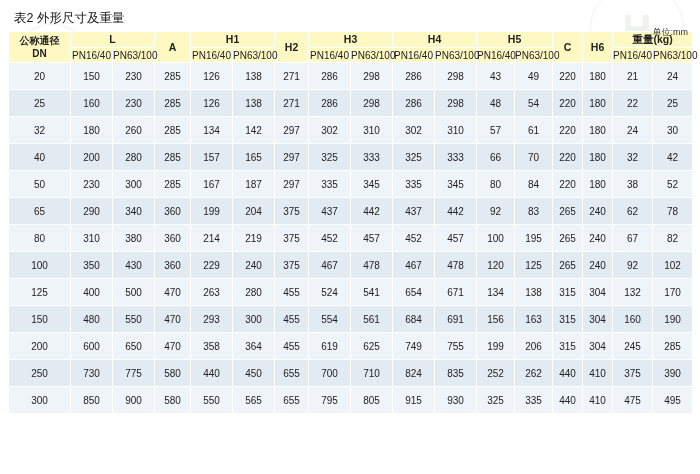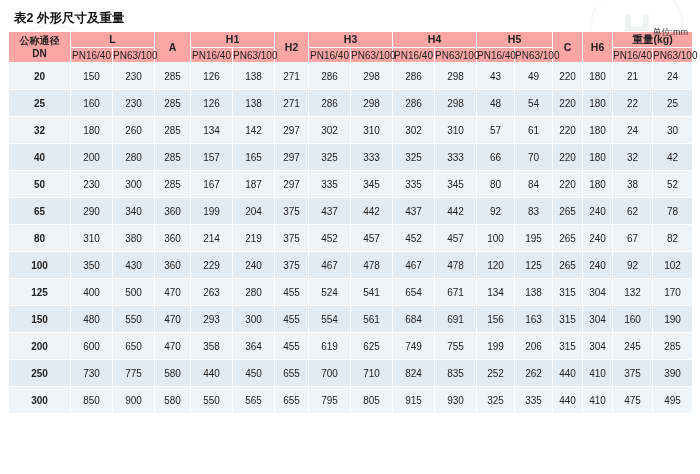--- a/index.html
+++ b/index.html
@@ -35,21 +35,21 @@
     justify-content: center;
     z-index: 0;
     pointer-events: none;
   }
   .wm1 { left: 8px;  top: 24px;  width: 86px; height: 86px; }
   .wm2 { left: 590px; top: -18px; width: 92px; height: 92px; }
   .wm3 { left: 300px; top: 250px; width: 96px; height: 96px; }
 
   .title {
     font-size: 12.5px;
-    font-weight: bold;
+    font-weight: normal;
     color: #111;
     margin: 0 0 4px 6px;
     position: relative;
     z-index: 2;
   }
   .unit {
     position: absolute;
     right: 12px;
     top: 26px;
     font-size: 9px;
@@ -66,21 +66,21 @@
   }
   th, td {
     border: 1px solid #ffffff;
     text-align: center;
     vertical-align: middle;
     font-size: 10px;
     color: #222;
     padding: 0;
   }
   thead th {
-    background: #fca5a5;
+    background: #fef9c3;
     font-weight: bold;
     font-size: 10.5px;
     height: 15px;
     line-height: 13px;
   }
   thead th.sub {
     font-size: 10px;
     font-weight: normal;
     height: 14px;
   }
@@ -90,21 +90,21 @@
     font-weight: bold;
   }
   tbody td {
     height: 26px;
     background: #eff4f8;
   }
   tbody tr:nth-child(even) td {
     background: #e3ebf2;
   }
   tbody td.first {
-    font-weight: bold;
+    font-weight: normal;
   }
   .notes {
     margin: 6px 0 0 8px;
     font-size: 9px;
     color: #222;
     line-height: 14px;
     position: relative;
     z-index: 2;
   }
   .notes div { white-space: nowrap; }

